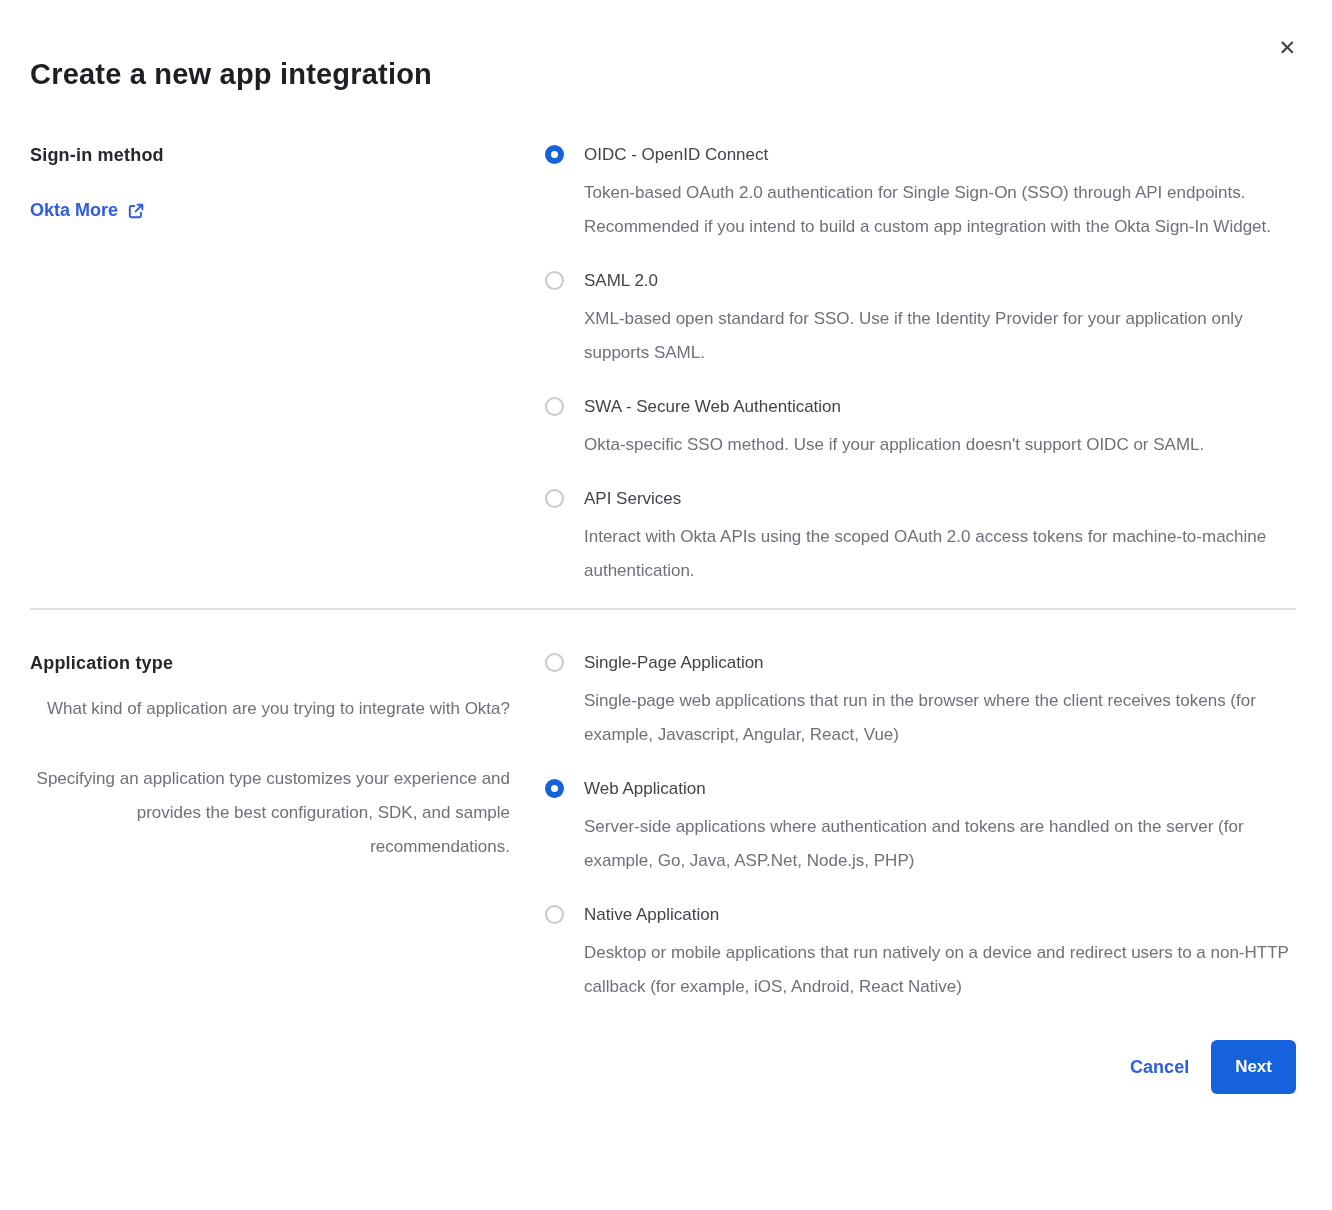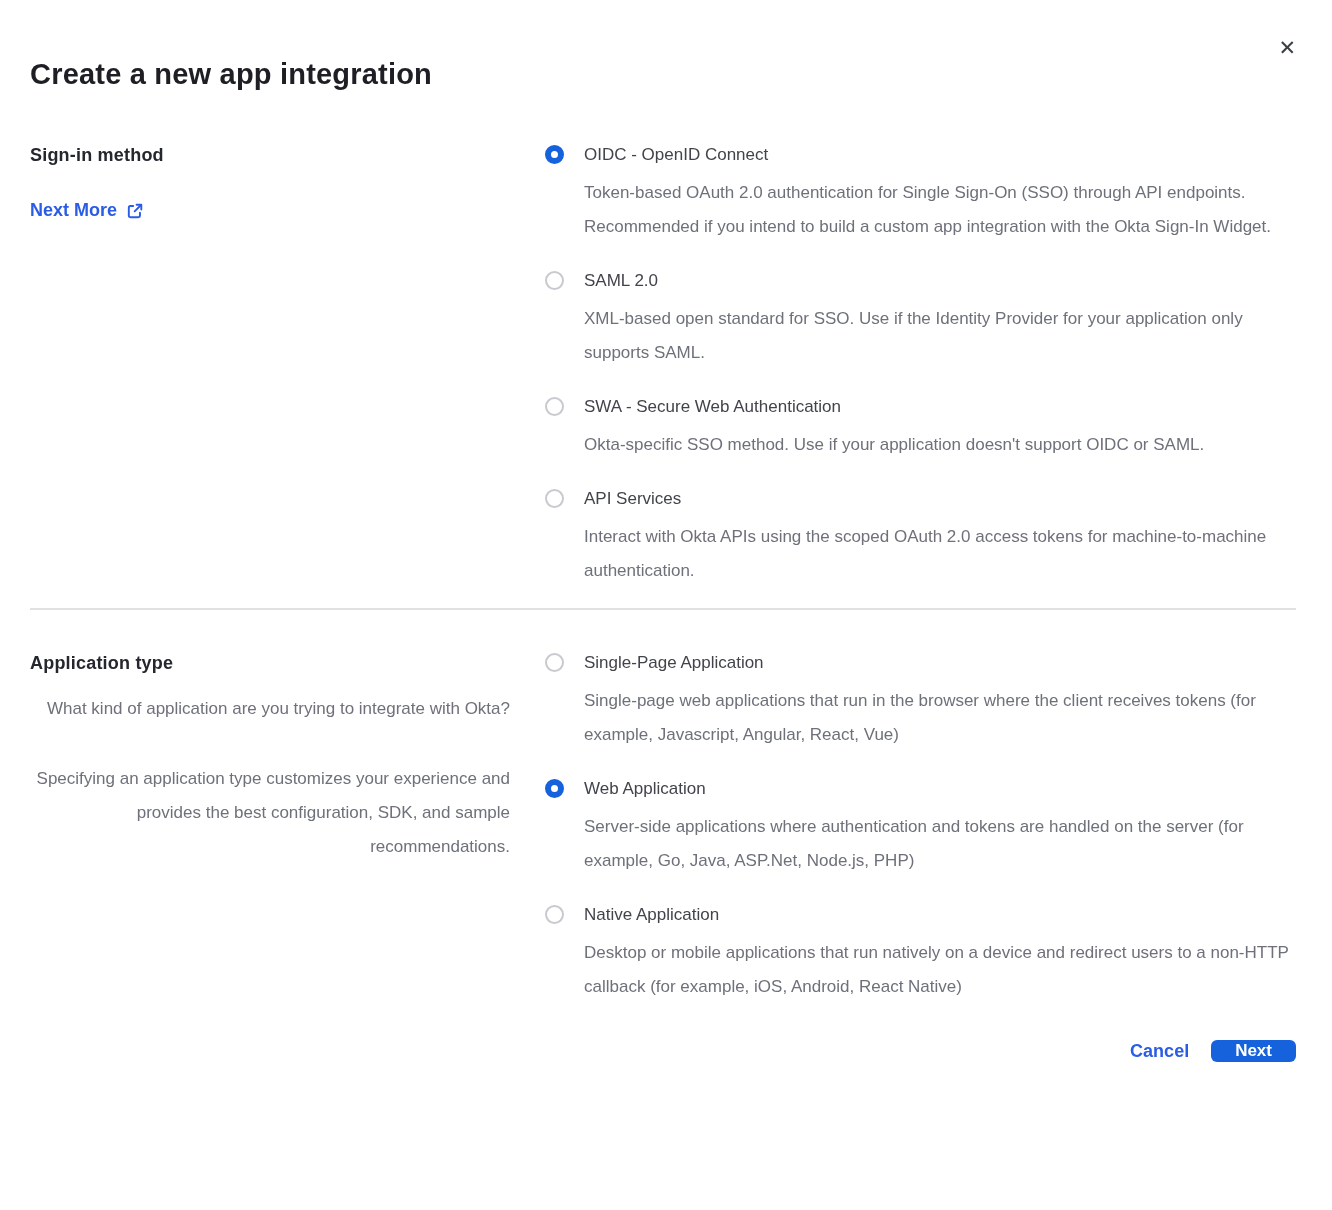--- a/index.html
+++ b/index.html
@@ -143,39 +143,39 @@
     cursor: pointer;
   }
   .next-btn {
     border: none;
     border-radius: 6px;
     background: var(--accent-blue, #1662dd);
     color: #ffffff;
     font-family: "Liberation Sans", sans-serif;
     font-size: 17px;
     font-weight: 700;
-    padding: 1px 24px;
+    padding: 17px 24px;
     min-width: 83px;
     cursor: pointer;
   }
 </style>
 </head>
 <body>
 
 <div class="modal">
 
   <button class="close-btn">✕</button>
 
   <h1 class="dialog-title">Create a new app integration</h1>
 
   <section class="row">
     <div class="left-col">
       <h2>Sign-in method</h2>
       <a class="learn-more">
-        <span>Next More</span>
+        <span>Okta More</span>
         <svg width="18" height="18" viewBox="0 0 16 16">
           <path d="M6.4 3.6H3.9c-.77 0-1.4.63-1.4 1.4v7.1c0 .77.63 1.4 1.4 1.4H11c.77 0 1.4-.63 1.4-1.4V9.6" fill="none" stroke="#2b5ce5" stroke-width="1.7" stroke-linecap="round"></path>
           <path d="M9.4 2.4h4.2v4.2" fill="none" stroke="#2b5ce5" stroke-width="1.7" stroke-linecap="round" stroke-linejoin="round"></path>
           <path d="M13.3 2.7 7.7 8.3" fill="none" stroke="#2b5ce5" stroke-width="1.7" stroke-linecap="round"></path>
         </svg>
       </a>
     </div>
 
     <div class="right-col">
       <div class="option">

